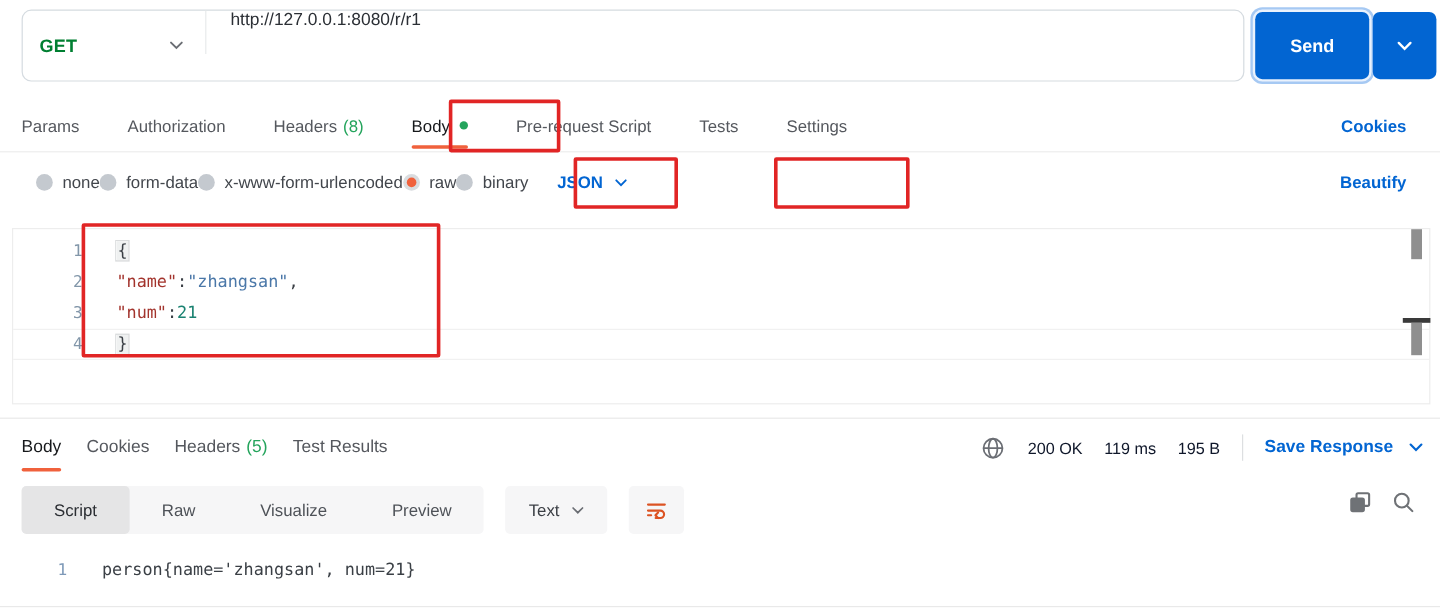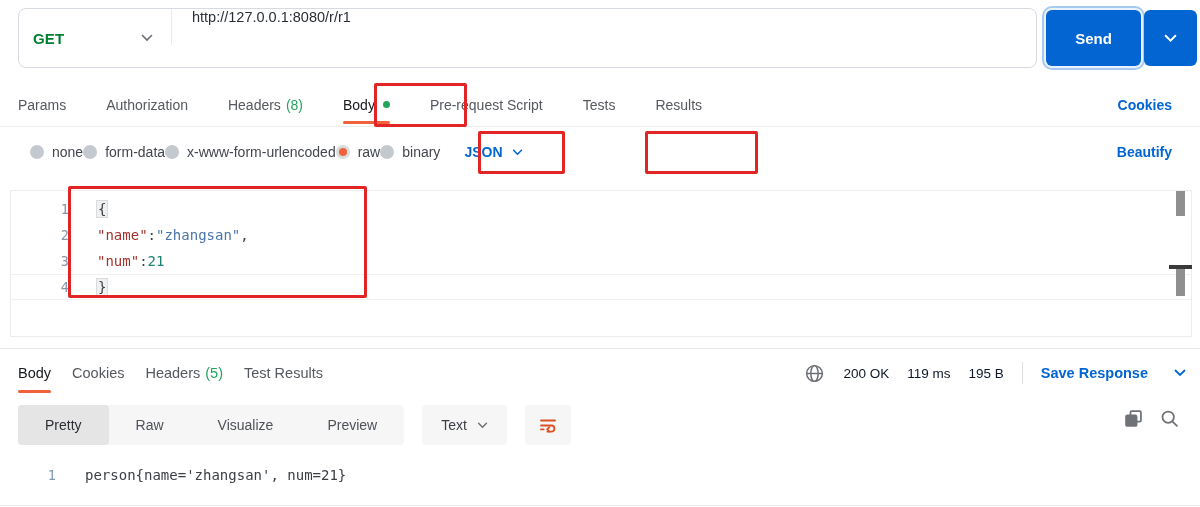--- a/index.html
+++ b/index.html
@@ -81,21 +81,21 @@
   .ptab { position:relative; display:flex; align-items:center; height:42px; font-size:14.5px;
     color:#55585E; cursor:pointer; white-space:nowrap; }
   .ptab .count { color:#24A45C; margin-left:5px; }
   .ptab.active { color:#16181B; }
   .ptab.active::after { content:""; position:absolute; left:0; right:0; bottom:1px; height:3px;
     background:#F0613C; border-radius:2px; }
   .resp-status { position:absolute; right:14px; top:352px; height:42px; display:flex;
     align-items:center; gap:18px; }
   .stat { color:#0f172a; font-size:13.5px; }
   .stat-div { width:1px; height:22px; background:#DDDFE1; }
-  .save-resp { display:flex; align-items:center; gap:26px; color:#0265D2; font-weight:bold;
+  .save-resp { display:flex; align-items:center; gap:13px; color:#0265D2; font-weight:bold;
     font-size:14.5px; cursor:pointer; }
 
   .resp-toolbar { position:absolute; left:18px; top:405px; height:40px; display:flex; align-items:center; }
   .segmented { display:flex; background:#F6F6F7; border-radius:4px; height:40px; }
   .seg { display:flex; align-items:center; justify-content:center; padding:0 27px; font-size:14px;
     color:#4E5258; cursor:pointer; border-radius:4px; white-space:nowrap; }
   .seg.active { background:#E5E5E6; color:#2B2E33; }
   .text-select { margin-left:18px; height:40px; width:85px; background:#F6F6F7; border-radius:4px;
     display:flex; align-items:center; justify-content:center; gap:10px; font-size:14px;
     color:#3B3F45; cursor:pointer; }
@@ -151,21 +151,21 @@
           <span>Body</span>
           <span class="green-dot"></span>
         </div>
       <div class="rtab">
           <span>Pre-request Script</span>
         </div>
       <div class="rtab">
           <span>Tests</span>
         </div>
       <div class="rtab">
-          <span>Results</span>
+          <span>Settings</span>
         </div>
     </div>
     <div class="cookies-link">Cookies</div>
   </div>
 
   <div class="modes-row">
     <div class="mode">
         <span class="radio"></span>
         <span class="lbl">none</span>
       </div>
@@ -254,21 +254,21 @@
     <span class="save-resp">
       <span>Save Response</span>
       <svg class="chev" width="12" height="8" viewBox="0 0 12 8">
           <path d="M1.5 1.5 L6 6 L10.5 1.5" fill="none" stroke="#0265D2" stroke-width="1.8" stroke-linecap="round"></path>
         </svg>
     </span>
   </div>
 
   <div class="resp-toolbar">
     <div class="segmented">
-      <div class="seg active">Pretty</div>
+      <div class="seg active">Script</div>
       <div class="seg">Raw</div>
       <div class="seg">Visualize</div>
       <div class="seg">Preview</div>
     </div>
     <div class="text-select">
       <span>Text</span>
       <svg class="chev" width="11" height="7" viewBox="0 0 12 8">
           <path d="M1.5 1.5 L6 6 L10.5 1.5" fill="none" stroke="#6B6E74" stroke-width="1.6" stroke-linecap="round"></path>
         </svg>
     </div>

